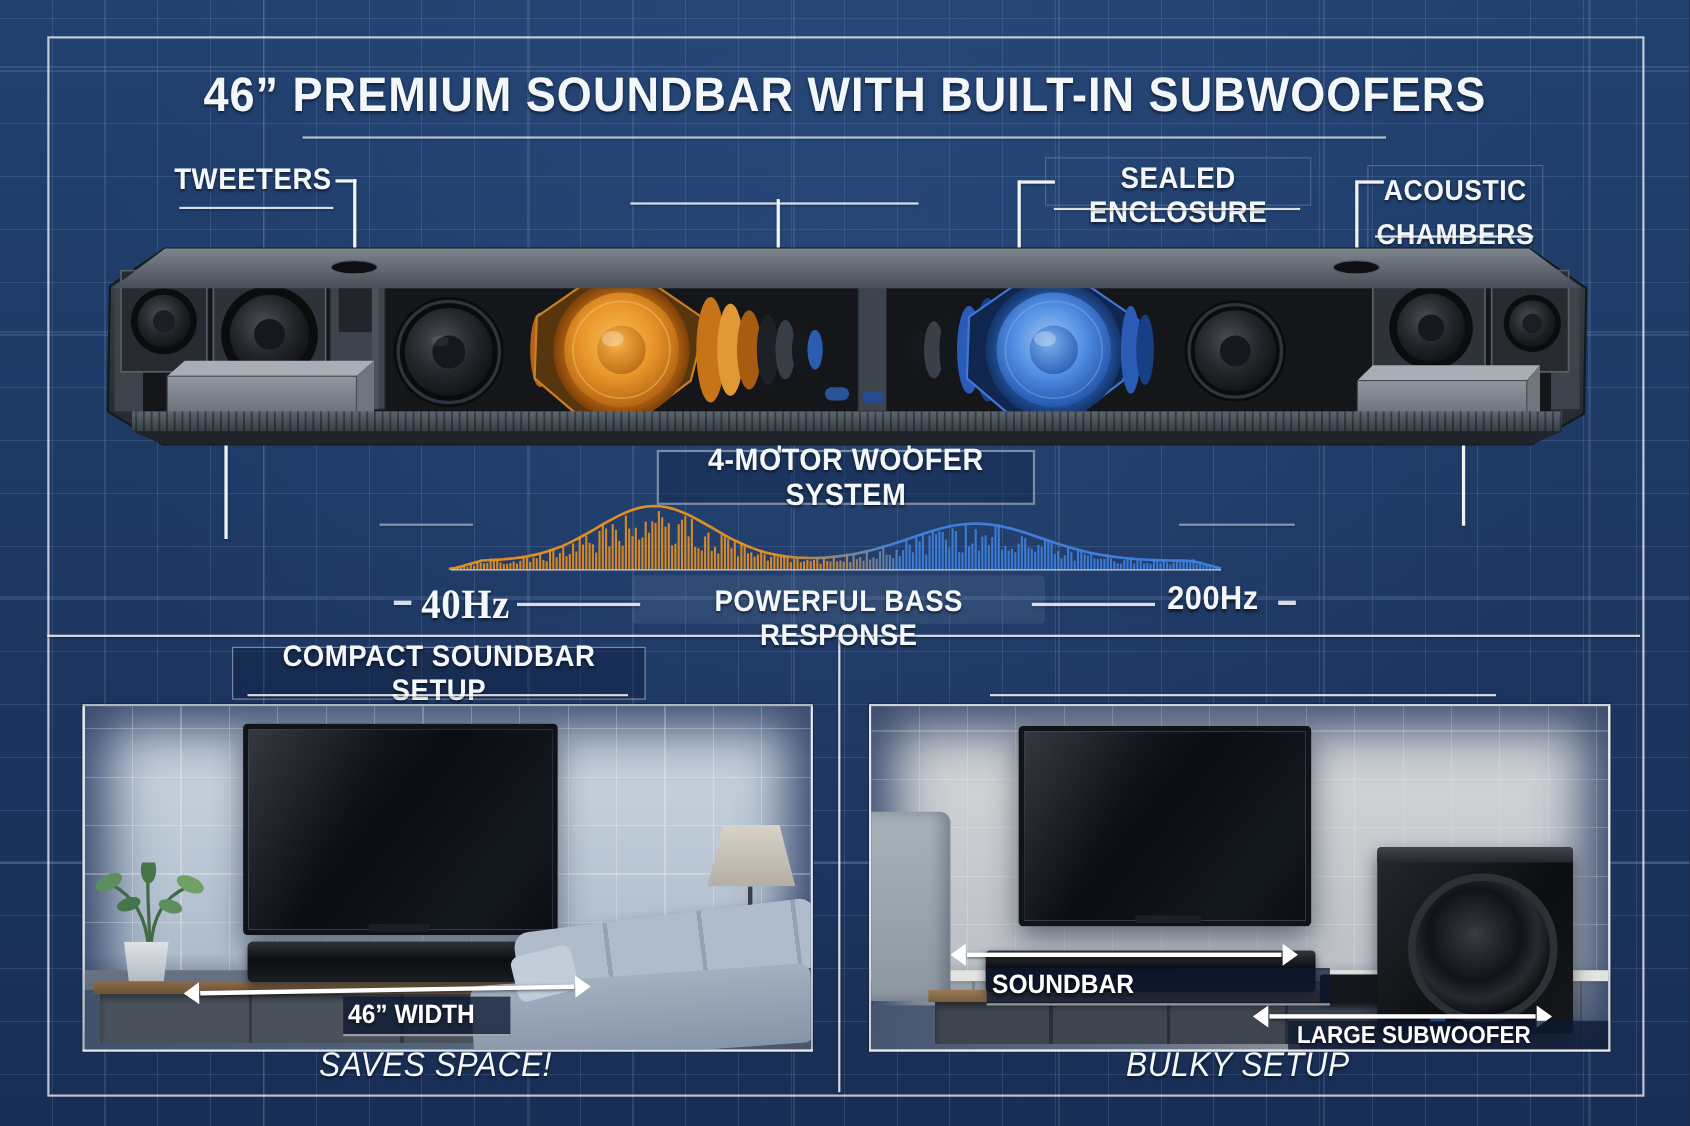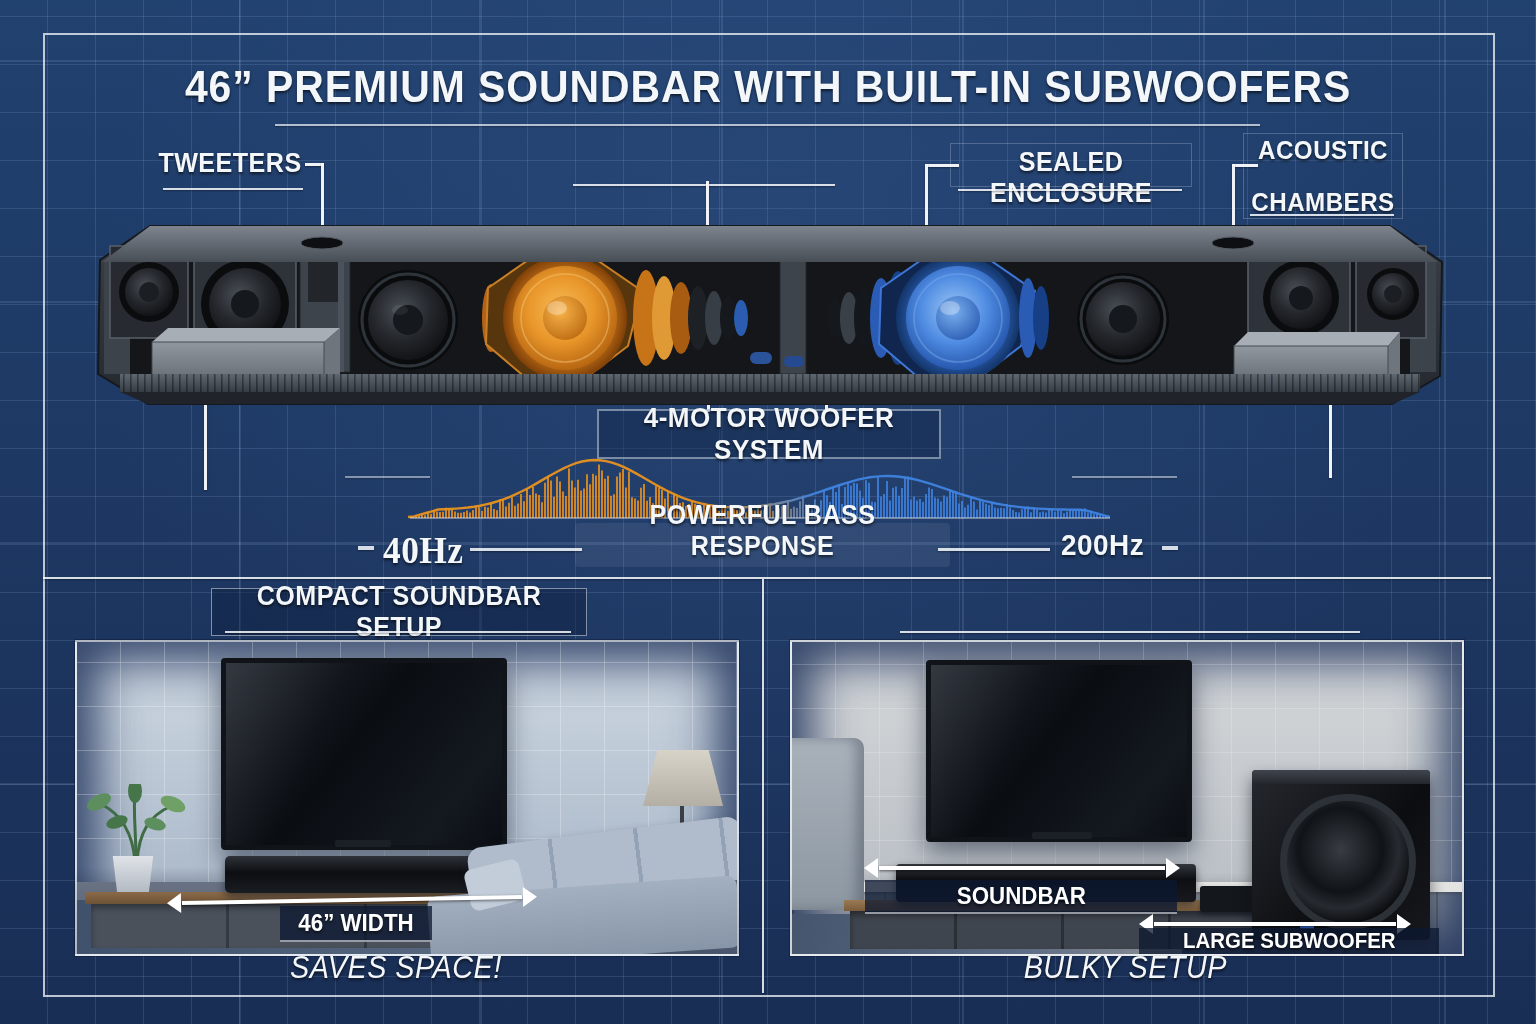--- a/index.html
+++ b/index.html
@@ -21,21 +21,21 @@
   .wline{background:rgba(248,250,253,.85);box-shadow:0 1px 2px rgba(0,0,0,.35);}
   .cline{background:#fbfcfe;opacity:.95;box-shadow:0 1px 2px rgba(0,0,0,.4);}
   .cdot{width:12px;height:12px;border-radius:50%;background:#fdfdfe;box-shadow:0 1px 3px rgba(0,0,0,.5);}
   .framebox{border:1px solid rgba(240,246,253,.45);background:rgba(16,34,66,.38);}
   .heading-band{border:1px solid rgba(240,246,253,.5);background:rgba(13,28,58,.4);display:flex;align-items:center;justify-content:center;}
   .photo{overflow:hidden;border:2px solid rgba(245,249,253,.55);box-shadow:inset 0 0 46px 20px rgba(24,44,86,.85), 0 0 0 1px rgba(10,20,45,.4);}
   .dimarrow{position:absolute;height:4px;background:#fff;box-shadow:0 1px 3px rgba(0,0,0,.55);}
   .dimarrow::before,.dimarrow::after{content:"";position:absolute;top:-8px;width:0;height:0;border:10px solid transparent;}
   .dimarrow::before{left:-15px;border-right:14px solid #fff;border-left:0;}
   .dimarrow::after{right:-15px;border-left:14px solid #fff;border-right:0;}
-  .band{background:rgba(12,24,48,.76);display:flex;align-items:center;justify-content:center;border-bottom:2px solid rgba(255,255,255,.55);}
+  .band{background:rgba(12,24,48,.76);display:flex;align-items:center;justify-content:flex-start;border-bottom:2px solid rgba(255,255,255,.55);margin-left:32px;}
   .band span{font-weight:bold;color:#fff;}
   .caption{font-style:italic;font-weight:normal;font-size:31px;text-align:right;letter-spacing:.5px;}
   .tv{background:linear-gradient(128deg,#232830 0%,#0a0d12 45%,#141920 80%,#0b0e13 100%);border:5px solid #101318;border-radius:4px;box-shadow:0 10px 26px rgba(20,30,50,.55);}
   .tv::after{content:"";position:absolute;inset:0;background:linear-gradient(115deg,rgba(255,255,255,.08),transparent 35%);}
   .wall-grid{background:
       repeating-linear-gradient(0deg, transparent 0 43px, rgba(255,255,255,.5) 43px 44px),
       repeating-linear-gradient(90deg, transparent 0 43px, rgba(255,255,255,.5) 43px 44px);}
 </style>
 </head>
 <body>
@@ -56,21 +56,21 @@
   </div>
   <div class="abs wline" style="left:163px;top:188px;width:140px;height:2px;"></div>
 
   <div class="abs wline" style="left:573px;top:184px;width:262px;height:2px;"></div>
 
   <div class="abs lbl ts" style="left:950px;top:143px;width:240px;height:42px;font-size:27px;border:1px solid rgba(240,246,253,.22);">
     <span class="cond" style="margin-top:3px;">SEALED ENCLOSURE</span>
   </div>
   <div class="abs wline" style="left:958px;top:189px;width:224px;height:2px;"></div>
 
-  <div class="abs lbl ts" style="left:1243px;top:133px;width:158px;height:84px;font-size:26px;line-height:52px;border:1px solid rgba(240,246,253,.22);display:flex;align-items:center;justify-content:flex-start;">
+  <div class="abs lbl ts" style="left:1243px;top:150px;width:158px;height:84px;font-size:26px;line-height:40px;border:1px solid rgba(240,246,253,.22);display:flex;align-items:center;justify-content:flex-start;">
     <span class="cond">ACOUSTIC CHAMBERS</span>
   </div>
   <div class="abs wline" style="left:1250px;top:214px;width:144px;height:2px;"></div>
 
   <div class="abs cline" style="left:305px;top:163px;width:19px;height:3px;"></div>
   <div class="abs cline" style="left:321px;top:163px;width:3px;height:76px;"></div>
   <div class="abs cdot" style="left:316px;top:236px;"></div>
 
   <div class="abs cline" style="left:706px;top:181px;width:3px;height:78px;"></div>
   <div class="abs cdot" style="left:701px;top:253px;"></div>
@@ -519,21 +519,21 @@
     </svg>
   <div class="abs wline" style="left:345px;top:476px;width:85px;height:2px;opacity:.55;"></div>
   <div class="abs wline" style="left:1072px;top:476px;width:105px;height:2px;opacity:.55;"></div>
 
   <div class="abs" style="left:575px;top:523px;width:375px;height:44px;background:rgba(230,238,250,.08);border-radius:4px;"></div>
   <div class="abs wline" style="left:358px;top:546px;width:16px;height:4px;"></div>
   <div class="abs lbl ts" style="left:378px;top:528px;width:90px;font-size:38px;font-family:Liberation Serif, serif;">
     <span class="cond">40Hz</span>
   </div>
   <div class="abs wline" style="left:470px;top:548px;width:112px;height:3px;"></div>
-  <div class="abs lbl ts" style="left:590px;top:500px;width:345px;font-size:27px;">
+  <div class="abs lbl ts" style="left:590px;top:531px;width:345px;font-size:27px;">
     <span class="cond">POWERFUL BASS RESPONSE</span>
   </div>
   <div class="abs wline" style="left:938px;top:548px;width:112px;height:3px;"></div>
   <div class="abs lbl ts" style="left:1048px;top:528px;width:110px;font-size:30px;">
     <span class="cond">200Hz</span>
   </div>
   <div class="abs wline" style="left:1162px;top:546px;width:16px;height:4px;"></div>
 
   <div class="abs heading-band ts" style="left:211px;top:588px;width:374px;height:46px;">
     <span class="cond lbl" style="font-size:27px;">COMPACT SOUNDBAR SETUP</span>

